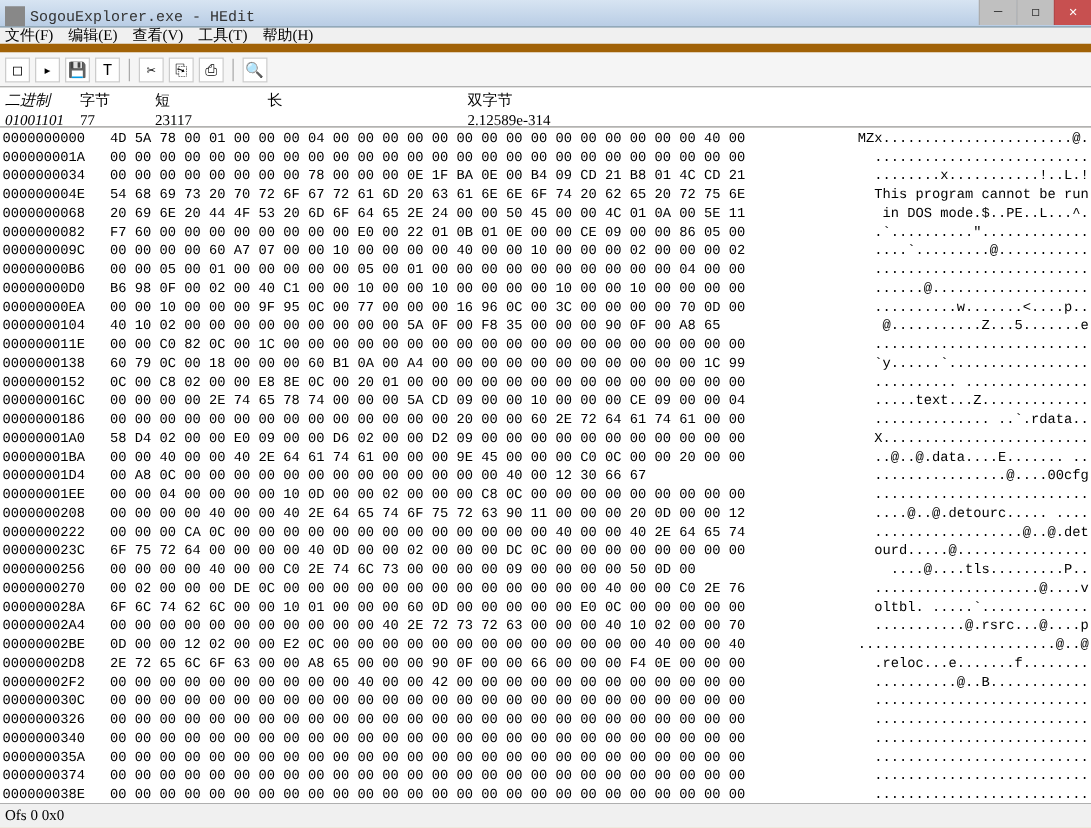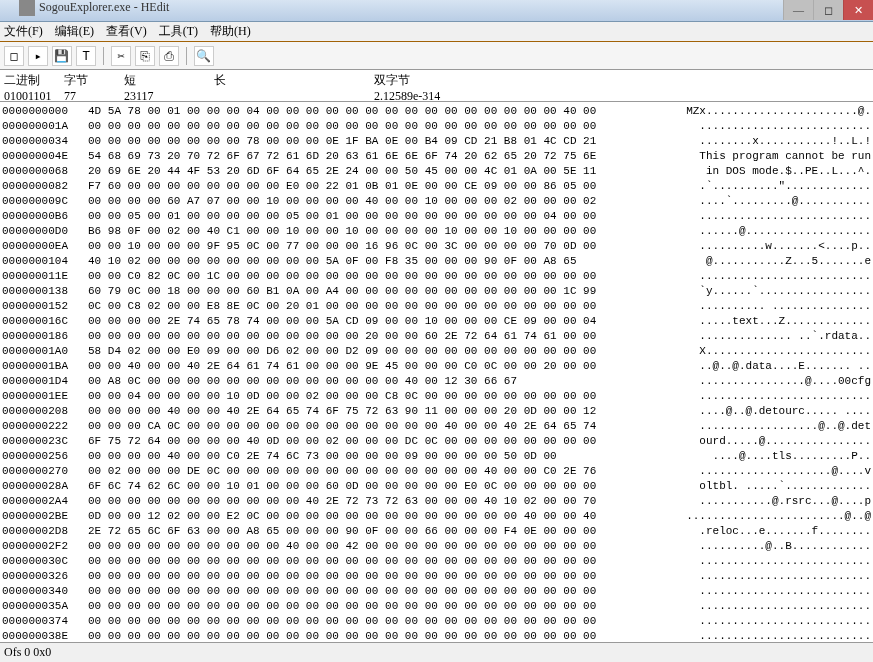--- a/index.html
+++ b/index.html
@@ -11,24 +11,25 @@
     width: 873px;
     height: 662px;
     overflow: hidden;
     display: flex;
     flex-direction: column;
   }
   .titlebar {
     background: linear-gradient(to bottom, #d7e4f2, #b9cde5);
     height: 22px;
     display: flex;
-    align-items: flex-start;
-    padding: 0 19px;
+    align-items: flex-end;
+    padding: 0 4px;
     border-bottom: 1px solid #7a96b0;
     position: relative;
+    font-family: Liberation Mono, monospace;
   }
   .titlebar .icon {
     width: 16px; height: 16px;
     background: #888;
     margin-right: 4px;
     display: inline-block;
   }
   .titlebar .title { color: #333; }
   .win-controls {
     position: absolute;
@@ -48,21 +49,21 @@
   }
   .win-min { background: #c0c0c0; color:#333; }
   .win-max { background: #c0c0c0; color:#333; }
   .win-close { background: #c75050; }
   .menubar {
     background: #f0f0f0;
     height: 20px;
     display: flex;
     align-items: center;
     padding: 0 4px;
-    border-bottom: 1px solid #a16207;
+    border-bottom: 7px solid #a16207;
   }
   .menuitem {
     margin-right: 12px;
     color: #000;
   }
   .toolbar {
     height: 28px;
     background: #f5f5f5;
     border-bottom: 1px solid #999;
     display: flex;
@@ -99,21 +100,21 @@
     margin-right: 0;
   }
   .info-label {
     color: #000;
     font-size: 12px;
   }
   .info-val {
     color: #000000;
     font-size: 12px;
   }
-  .c1 { width: 60px; }
+  .c1 { width: 60px; font-style: italic; }
   .c2 { width: 60px; }
   .c3 { width: 90px; }
   .c4 { width: 160px; }
   .c5 { width: 120px; }
   .c6 { width: 150px; }
   .hexview {
     flex: 1;
     background: #fff;
     font-family: "Courier New", monospace;
     font-size: 11px;

